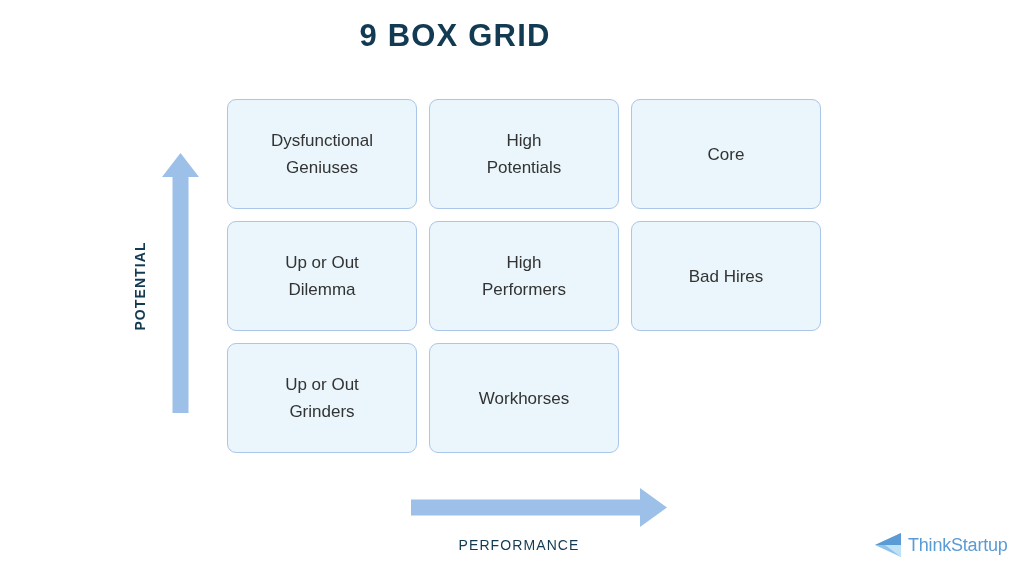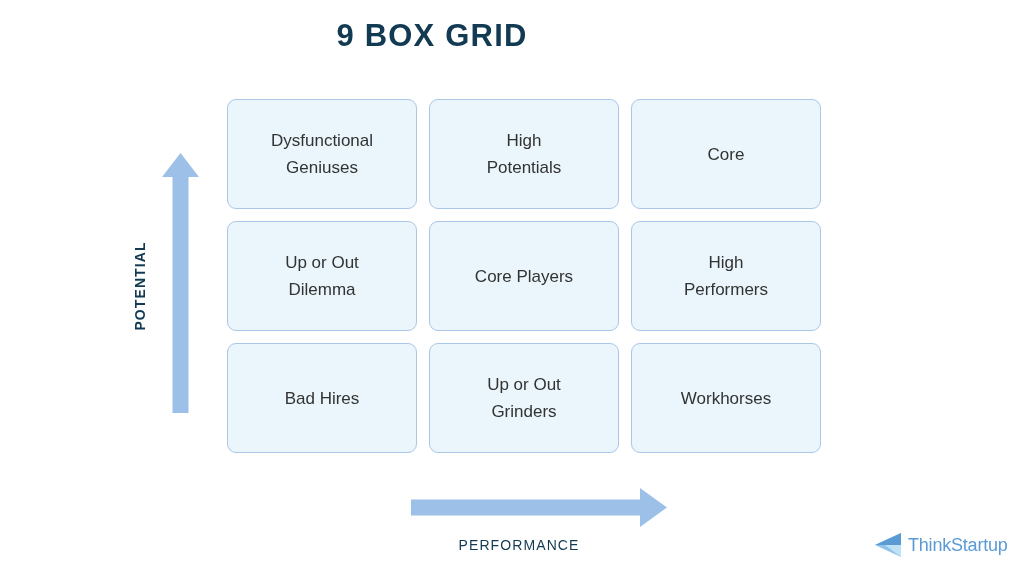--- a/index.html
+++ b/index.html
@@ -24,20 +24,21 @@
     position: absolute;
     left: 0;
     top: 18px;
     width: 864px;
     text-align: center;
     font-size: 31px;
     font-weight: bold;
     letter-spacing: 1.2px;
     color: #123a52;
     font-family: "Liberation Sans", sans-serif;
+    padding-left: 23px;
   }
 
   
   .grid {
     position: absolute;
     left: 227px;
     top: 99px;
     width: 624px;
     height: 364px;
     display: grid;
@@ -139,21 +140,20 @@
   <div class="v-label">POTENTIAL</div>
 
   <div class="grid">
     <div class="cell">Dysfunctional
 Geniuses</div>
     <div class="cell">High
 Potentials</div>
     <div class="cell">Core</div>
     <div class="cell">Up or Out
 Dilemma</div>
-    <div class="cell">Core Players</div>
     <div class="cell">High
 Performers</div>
     <div class="cell">Bad Hires</div>
     <div class="cell">Up or Out
 Grinders</div>
     <div class="cell">Workhorses</div>
   </div>
 
   <svg class="h-arrow" viewBox="0 0 256 39">
     <polygon points="0,11.5 229,11.5 229,0 256,19.5 229,39 229,27.5 0,27.5" fill="#9cc0e8"></polygon>

